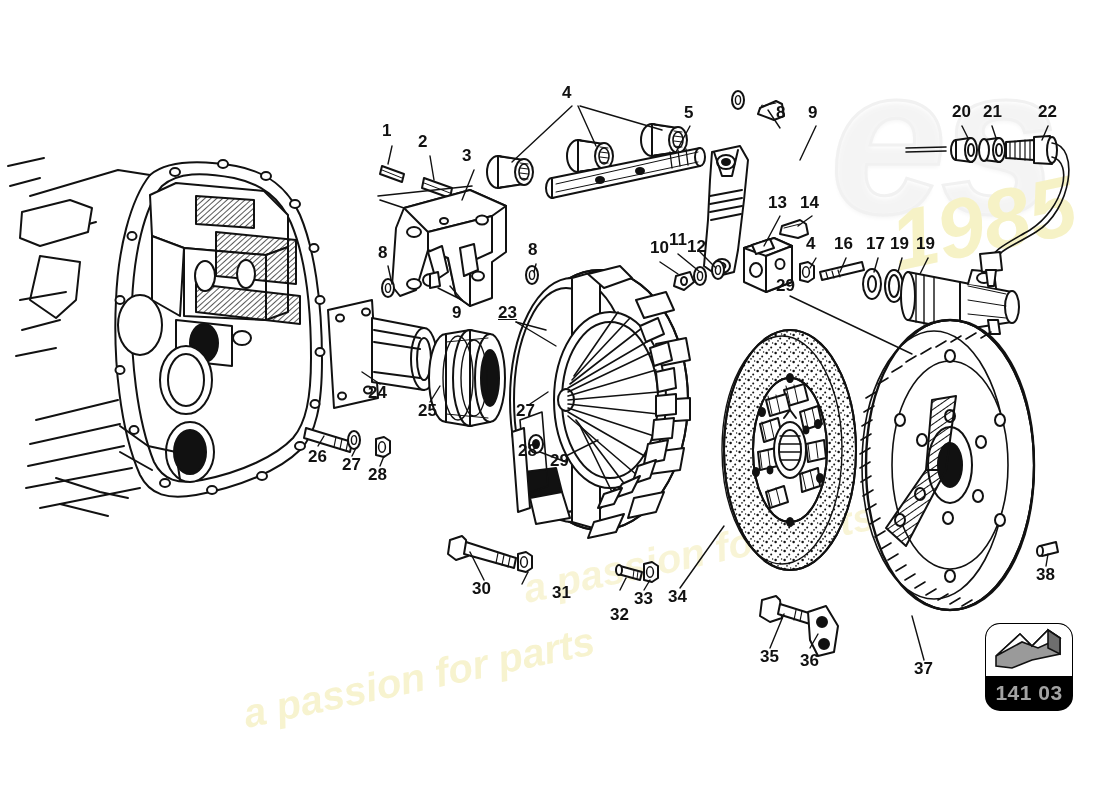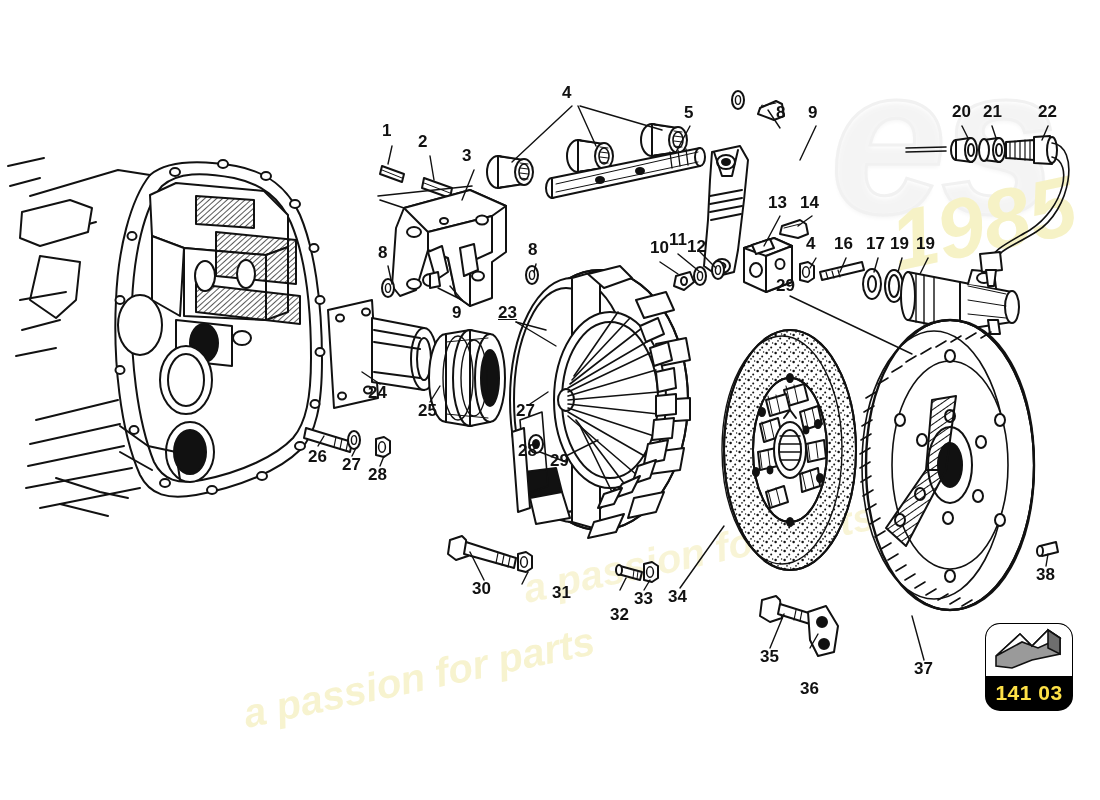--- a/index.html
+++ b/index.html
@@ -11,21 +11,21 @@
   #wm{position:absolute;inset:0;pointer-events:none;overflow:hidden;}
   .wm-big{position:absolute;font-family:"Liberation Sans",sans-serif;font-weight:bold;font-style:italic;font-size:210px;letter-spacing:-6px;
           color:transparent;-webkit-text-stroke:3px #f1f1f1;text-stroke:3px #f1f1f1;
           text-shadow:0 3px 4px rgba(0,0,0,0.045);}
   .wm-sub{position:absolute;font-family:"Liberation Sans",sans-serif;font-style:italic;font-weight:bold;font-size:40px;color:#f7f3cf;}
   .wm-year{position:absolute;font-family:"Liberation Sans",sans-serif;font-style:italic;font-weight:bold;font-size:84px;color:#f6f2c6;}
   
   #badge{position:absolute;left:986px;top:624px;width:86px;height:86px;border-radius:14px;background:#000;overflow:hidden;
          box-shadow:0 0 0 1px #000;}
   #badge .top{height:52px;background:#fff;position:relative;border-radius:13px 13px 0 0;}
-  #badge .num{height:34px;color:#fde047;font-family:"Liberation Sans",sans-serif;font-weight:bold;font-size:21px;
+  #badge .num{height:34px;color:#a3a3a3;font-family:"Liberation Sans",sans-serif;font-weight:bold;font-size:21px;
               display:flex;align-items:center;justify-content:center;letter-spacing:0.5px;}
 </style>
 </head>
 <body>
 
 <div id="stage">
 
   <div id="wm">
     <div class="wm-big" style="left:830px;top:20px;">es</div>
     <div class="wm-sub" style="left:240px;top:655px;transform:rotate(-12deg);">a passion for parts</div>
@@ -628,21 +628,21 @@
   <div class="lbl" style="left:550px;top:452px;">29</div>
   <div class="lbl" style="left:308px;top:448px;">26</div>
   <div class="lbl" style="left:342px;top:456px;">27</div>
   <div class="lbl" style="left:368px;top:466px;">28</div>
   <div class="lbl" style="left:472px;top:580px;">30</div>
   <div class="lbl" style="left:512px;top:584px;margin-left:40px;">31</div>
   <div class="lbl" style="left:610px;top:606px;">32</div>
   <div class="lbl" style="left:634px;top:590px;">33</div>
   <div class="lbl" style="left:668px;top:588px;text-align:right;">34</div>
   <div class="lbl" style="left:760px;top:648px;">35</div>
-  <div class="lbl" style="left:800px;top:680px;">36</div>
+  <div class="lbl" style="left:800px;top:652px;">36</div>
   <div class="lbl" style="left:914px;top:660px;">37</div>
   <div class="lbl" style="left:1036px;top:566px;">38</div>
 
   <div id="badge">
     <div class="top">
       <svg width="86" height="52" viewBox="0 0 86 52">
         <polygon points="10,42 10,32 34,10 46,22 62,6 74,14 74,30 46,36 26,44" fill="#9a9a9a" stroke="#111" stroke-width="1.6"></polygon>
         <polygon points="10,32 34,10 46,22 62,6 74,14 52,24 36,18" fill="#ffffff" stroke="#111" stroke-width="1.6"></polygon>
         <polygon points="62,6 74,14 74,30 62,24" fill="#6e6e6e" stroke="#111" stroke-width="1.6"></polygon>
       </svg>

